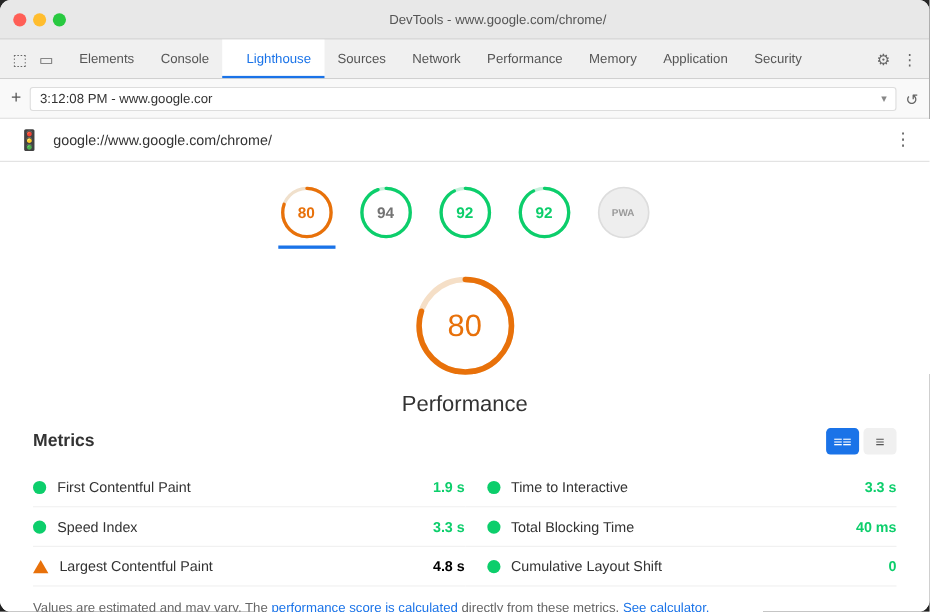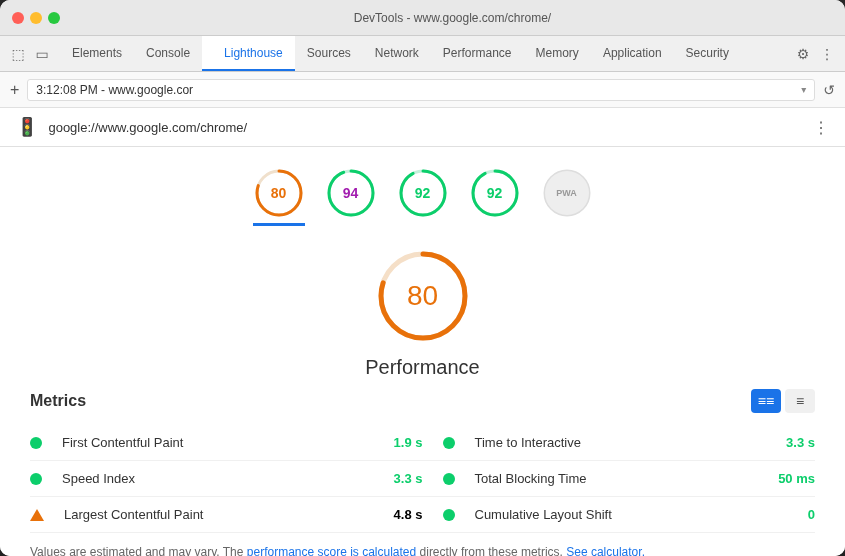--- a/index.html
+++ b/index.html
@@ -330,21 +330,21 @@
     .metrics-grid {
       display: grid;
       grid-template-columns: 1fr 1fr;
       gap: 0;
     }
 
     .metric-row {
       display: flex;
       align-items: center;
       padding: 10px 0;
-      gap: 20px;
+      gap: 10px;
       border-bottom: 1px solid #f0f0f0;
     }
 
     .metric-dot {
       width: 12px;
       height: 12px;
       border-radius: 50%;
       flex-shrink: 0;
     }
 
@@ -451,21 +451,21 @@
         </div>
         <div class="score-underline"></div>
       </div>
 
       <div class="score-circle-container">
         <div class="score-circle">
           <svg viewBox="0 0 52 52">
             <circle cx="26" cy="26" r="22" fill="none" stroke="#c5f0db" stroke-width="3"></circle>
             <circle cx="26" cy="26" r="22" fill="none" stroke="#0cce6b" stroke-width="3" stroke-dasharray="138.2" stroke-dashoffset="8.3" stroke-linecap="round"></circle>
           </svg>
-          <span class="score-circle-label" style="color:#a21caf;">94</span>
+          <span class="score-circle-label" style="color:#737373;">94</span>
         </div>
       </div>
 
       <div class="score-circle-container">
         <div class="score-circle">
           <svg viewBox="0 0 52 52">
             <circle cx="26" cy="26" r="22" fill="none" stroke="#c5f0db" stroke-width="3"></circle>
             <circle cx="26" cy="26" r="22" fill="none" stroke="#0cce6b" stroke-width="3" stroke-dasharray="138.2" stroke-dashoffset="11.1" stroke-linecap="round"></circle>
           </svg>
           <span class="score-circle-label" style="color:#0cce6b;">92</span>
@@ -529,21 +529,21 @@
 
         <div class="metric-row">
           <div class="metric-dot green"></div>
           <span class="metric-name">Speed Index</span>
           <span class="metric-value green">3.3 s</span>
         </div>
 
         <div class="metric-row" style="padding-left:20px;">
           <div class="metric-dot green"></div>
           <span class="metric-name">Total Blocking Time</span>
-          <span class="metric-value green">50 ms</span>
+          <span class="metric-value green">40 ms</span>
         </div>
 
         <div class="metric-row">
           <div class="metric-triangle"></div>
           <span class="metric-name">Largest Contentful Paint</span>
           <span class="metric-value orange">4.8 s</span>
         </div>
 
         <div class="metric-row" style="padding-left:20px;">
           <div class="metric-dot green"></div>

